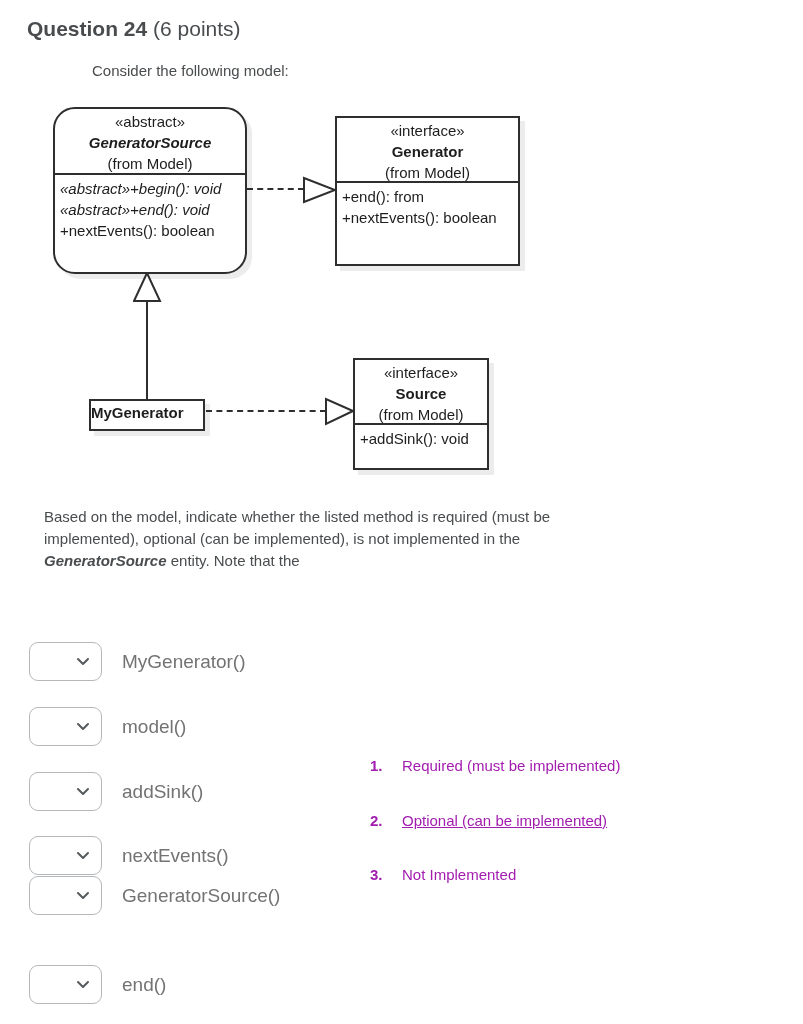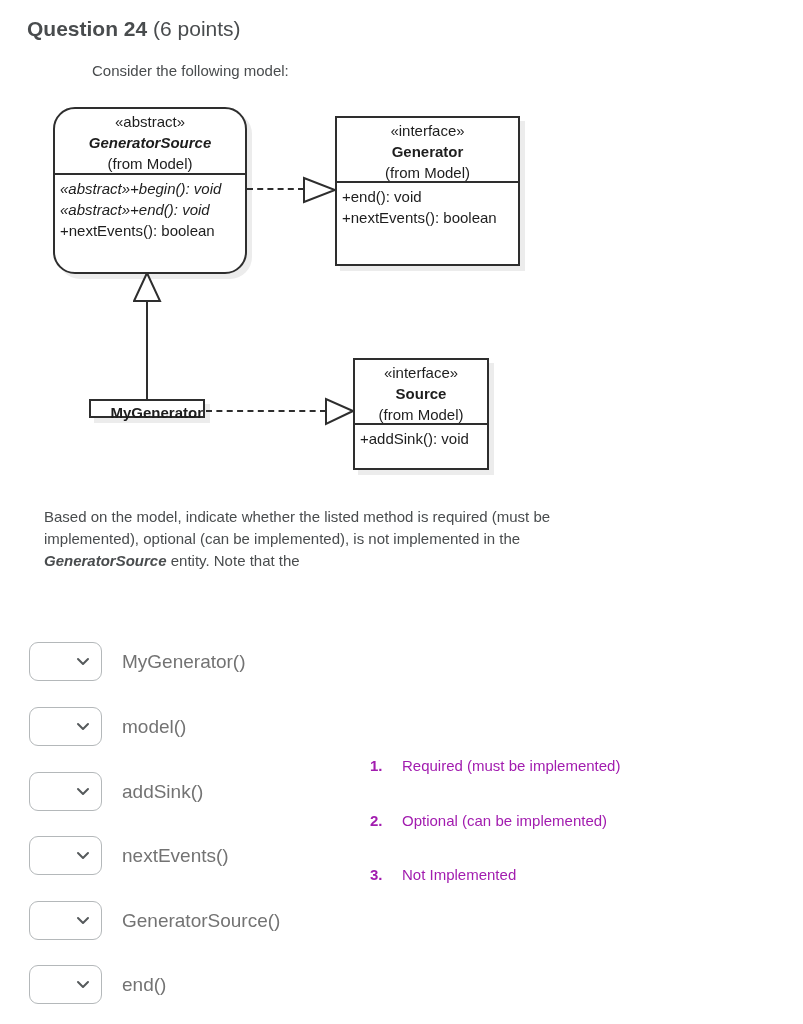--- a/index.html
+++ b/index.html
@@ -35,24 +35,24 @@
   .mline.it { font-style: italic; }
 
   #box-gensource { left: 53px;  top: 107px; width: 194px; height: 167px; border-radius: 22px; }
   #box-gensource .uml-head { height: 66px; }
   #box-generator { left: 335px; top: 116px; width: 185px; height: 150px; }
   #box-generator .uml-head { height: 65px; }
   #box-source    { left: 353px; top: 358px; width: 136px; height: 112px; }
   #box-source .uml-head { height: 65px; }
 
   #box-mygen {
-    position: absolute; left: 89px; top: 399px; width: 116px; height: 19px;
+    position: absolute; left: 89px; top: 399px; width: 116px; height: 32px;
     background: #fff; border: 2px solid #2e2e2e; box-shadow: 5px 5px 0 #ececec;
     color: #1d1d1d; font-size: 15px; font-weight: bold;
-    text-align: right; line-height: 24px;
+    text-align: left; line-height: 24px;
   }
 
   .dash-line { position: absolute; height: 0; border-top: 2px dashed #2e2e2e; }
   #realize-line-1 { left: 247px; top: 188px; width: 57px; }
   #realize-line-2 { left: 206px; top: 410px; width: 120px; }
   #generalize-line { position: absolute; left: 146px; top: 301px; width: 0; height: 99px; border-left: 2px solid #2e2e2e; }
   .arrowhead { position: absolute; }
   #arrow-to-generator { left: 303px; top: 176px; }
   #arrow-generalization { left: 133px; top: 272px; }
   #arrow-to-source { left: 325px; top: 397px; }
@@ -67,26 +67,26 @@
     background: #fff; border: 1px solid #b4b8ba; border-radius: 9px;
     display: flex; align-items: center; justify-content: flex-end;
     padding-right: 11px; cursor: pointer;
   }
   .dd-select svg { display: block; }
   .dd-label {
     position: absolute; left: 122px; height: 39px;
     display: flex; align-items: center; font-size: 19px; color: #737373;
   }
   .row-y0 { top: 642px; } .row-y1 { top: 707px; } .row-y2 { top: 772px; }
-  .row-y3 { top: 836px; } .row-y4 { top: 901px; } .row-y5 { top: 965px; }
+  .row-y3 { top: 836px; } .row-y4 { top: 876px; } .row-y5 { top: 965px; }
 
   
   .legend-item { position: absolute; left: 370px; font-size: 15px; color: #a21caf; }
   .legend-item .num { font-weight: bold; display: inline-block; width: 32px; }
-  .leg-y0 { top: 757px; } .leg-y1 { top: 812px; } .leg-y2 { top: 866px; }
+  .leg-y0 { top: 757px; } .leg-y1 { top: 812px; text-decoration: underline; } .leg-y2 { top: 866px; }
 </style>
 </head>
 <body>
 
 <div class="abs" id="question-title">
   <span class="tbold">Question 24</span><span> (6 points)</span>
 </div>
 <div class="abs" id="intro-text">Consider the following model:</div>
 
 <div class="uml-box" id="box-gensource">
@@ -102,21 +102,21 @@
   </div>
 </div>
 
 <div class="uml-box" id="box-generator">
   <div class="uml-head">
     <div>«interface»</div>
     <div class="uml-name">Generator</div>
     <div>(from Model)</div>
   </div>
   <div class="uml-body">
-    <div class="mline">+end(): void</div>
+    <div class="mline">+end(): from</div>
     <div class="mline">+nextEvents(): boolean</div>
   </div>
 </div>
 
 <div class="uml-box" id="box-source">
   <div class="uml-head">
     <div>«interface»</div>
     <div class="uml-name">Source</div>
     <div>(from Model)</div>
   </div>

